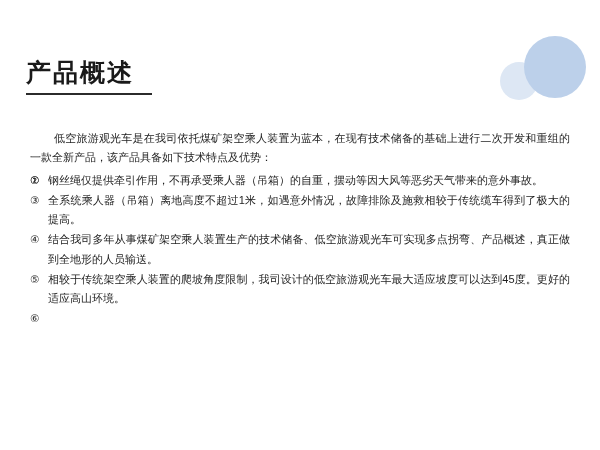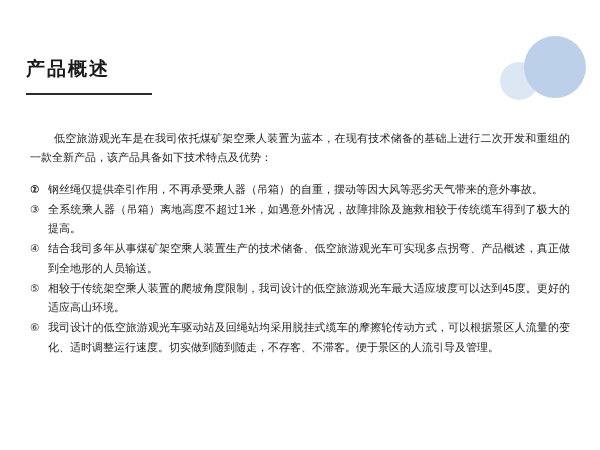--- a/index.html
+++ b/index.html
@@ -46,21 +46,21 @@
     top: 62px;
     width: 38px;
     height: 38px;
     border-radius: 50%;
     background: #dde7f4;
   }
   .title {
     position: absolute;
     left: 26px;
     top: 56px;
-    font-size: 19px;
+    font-size: 25px;
     font-weight: bold;
     letter-spacing: 2px;
     color: #1a1a1a;
     font-family: "DejaVu Sans", "Liberation Sans", sans-serif;
     text-align: center;
   }
   .title-rule {
     position: absolute;
     left: 26px;
     top: 93px;
@@ -73,21 +73,21 @@
     left: 30px;
     top: 118px;
     width: 540px;
   }
   .intro {
     font-size: 11px;
     line-height: 1.75;
     color: #1d1d1d;
     text-indent: 24px;
     text-align: justify;
-    margin-bottom: 12px;
+    margin-bottom: 3px;
   }
   ol.points {
     list-style: none;
     margin: 0;
     padding: 0;
   }
   ol.points li {
     position: relative;
     font-size: 11px;
     line-height: 1.75;
@@ -135,18 +135,17 @@
       <li>
         <span class="num">④</span>
         <span>结合我司多年从事煤矿架空乘人装置生产的技术储备、低空旅游观光车可实现多点拐弯、产品概述，真正做到全地形的人员输送。</span>
       </li>
       <li>
         <span class="num">⑤</span>
         <span>相较于传统架空乘人装置的爬坡角度限制，我司设计的低空旅游观光车最大适应坡度可以达到45度。更好的适应高山环境。</span>
       </li>
       <li>
         <span class="num">⑥</span>
-        <span>我司设计的低空旅游观光车驱动站及回绳站均采用脱挂式缆车的摩擦轮传动方式，可以根据景区人流量的变化、适时调整运行速度。切实做到随到随走，不存客、不滞客。便于景区的人流引导及管理。</span>
       </li>
     </ol>
   </div>
 
 </div>
 
 </body></html>

